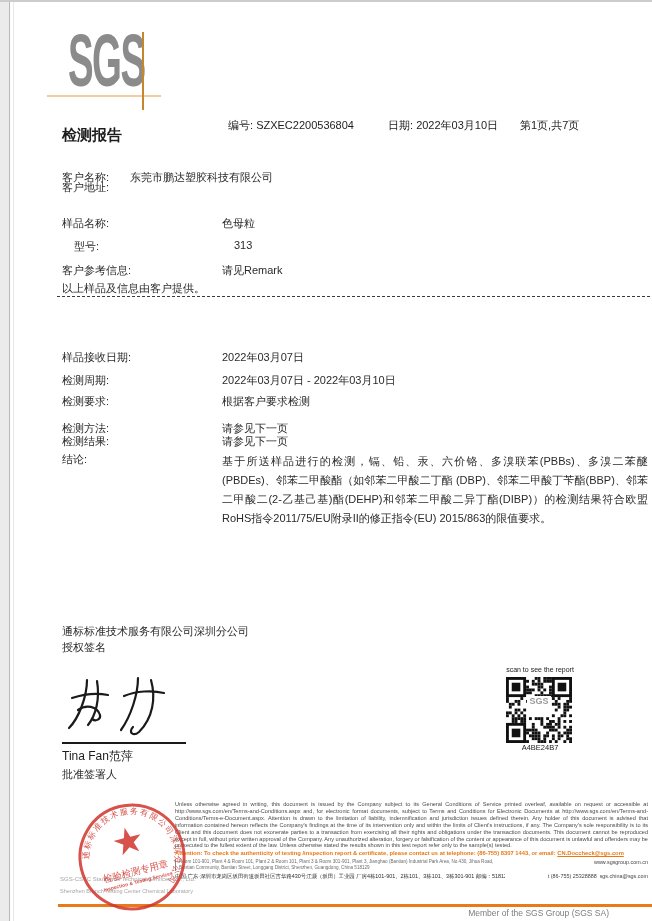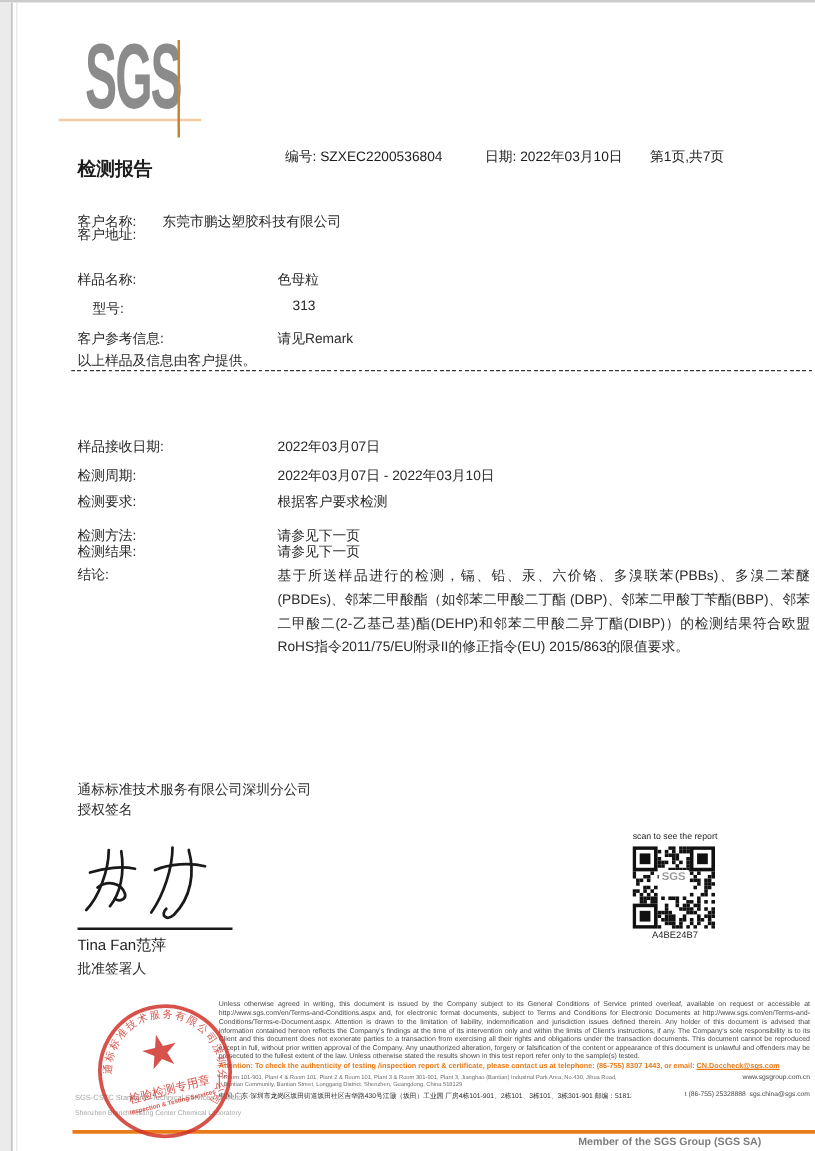--- a/index.html
+++ b/index.html
@@ -51,21 +51,21 @@
   .foot-co-br{left:60px;top:886px;font-size:5.5px;color:#a6a6a6;white-space:nowrap;}
   .foot-text{left:175px;top:799px;width:473px;}
   .disclaimer{font-size:5.6px;line-height:6.9px;color:#4a4a4a;text-align:justify;margin:0;}
   .attention{font-size:5.8px;line-height:7px;color:#e87816;font-weight:bold;margin:1px 0 0 0;}
   .attention .mail{text-decoration:underline;}
   .addr-row{display:flex;justify-content:space-between;align-items:flex-start;margin-top:2px;}
   .addr-en{font-size:4.6px;color:#6d6d6d;border-left:1px solid #888;padding-left:3px;width:330px;line-height:5.6px;}
   .addr-cn{font-size:5.4px;color:#2a2a2a;width:330px;white-space:nowrap;overflow:hidden;}
   .addr-side{font-size:5.4px;color:#444;text-align:left;white-space:nowrap;}
   .orange-rule{left:58px;top:902px;width:594px;height:3px;background:#e87a1a;}
-  .member{left:0;top:906px;width:609px;text-align:right;font-size:8.5px;color:#7d7d7d;font-weight:bold;}
+  .member{left:0;top:906px;width:609px;text-align:right;font-size:8.5px;color:#7d7d7d;}
   
   .stamp{left:76px;top:799px;width:112px;height:112px;transform:rotate(-14deg);opacity:0.85;z-index:5;}
 </style>
 </head>
 <body>
 
 <div class="page">
 
   <div class="abs edge-strip"></div>
   <div class="abs edge-line2"></div>

